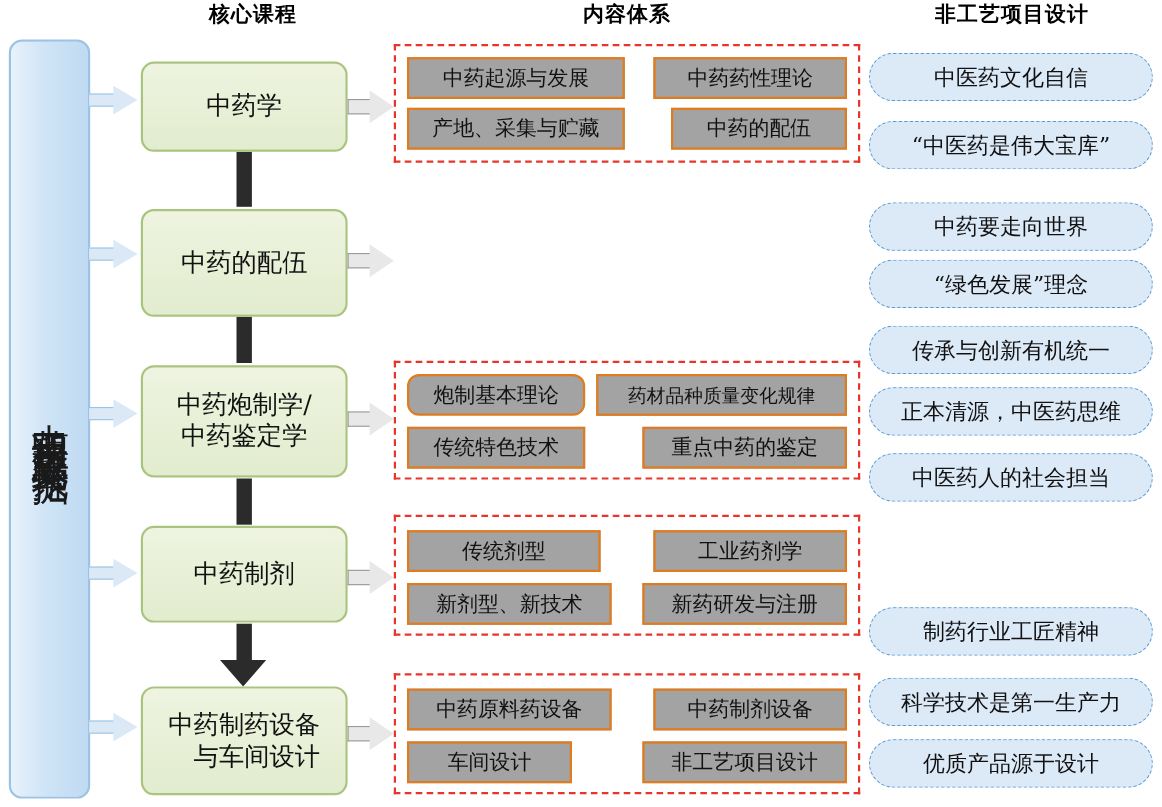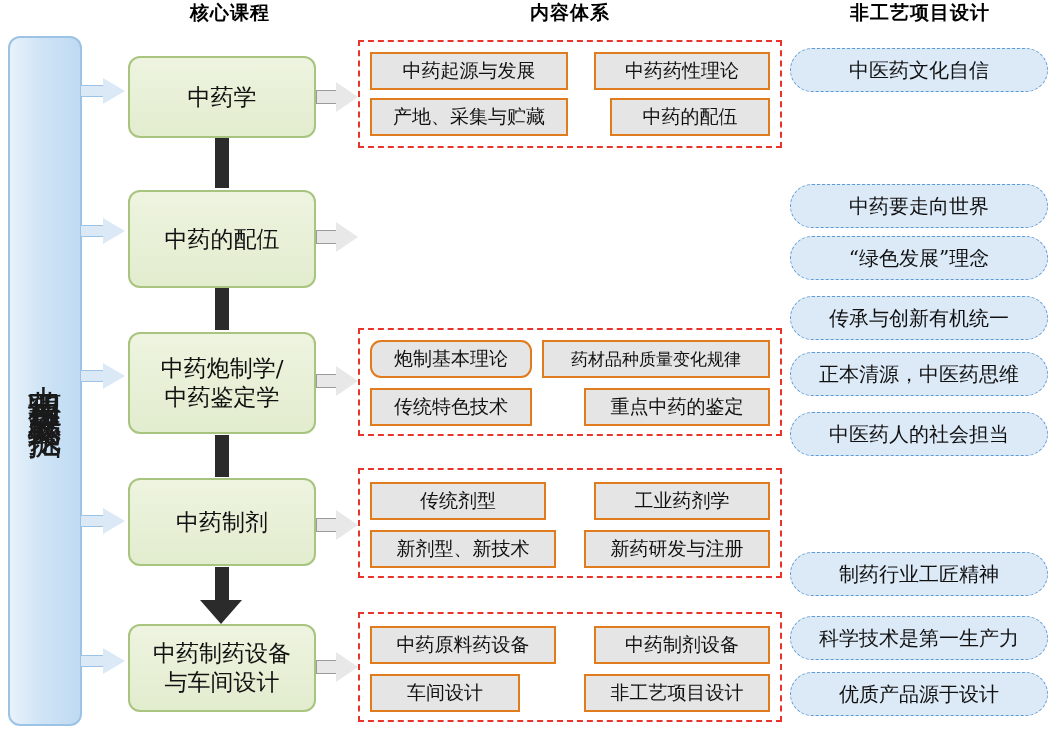--- a/index.html
+++ b/index.html
@@ -89,21 +89,21 @@
     box-sizing: border-box;
     background: #ffffff;
   }
   .content-group .row {
     display: flex;
     justify-content: space-between;
     padding: 0 10px;
   }
   .content-item {
     border: 2px solid #e07b1e;
-    background: #e5e5e5;
+    background: #a3a3a3;
     color: #111;
     font-size: 19px;
     text-align: center;
     display: flex;
     align-items: center;
     justify-content: center;
     box-sizing: border-box;
     height: 38px;
     font-family: "DejaVu Serif", "Liberation Serif", serif;
     white-space: nowrap;
@@ -260,21 +260,21 @@
   <div class="course-box" style="top:190px; height:98px;">
     <span>中药的配伍</span>
   </div>
   <div class="course-box" style="top:332px; height:102px;">
     <span style="white-space:pre-line;">中药炮制学/
 中药鉴定学</span>
   </div>
   <div class="course-box" style="top:478px; height:88px;">
     <span>中药制剂</span>
   </div>
-  <div class="course-box" style="top:624px; height:88px;">
+  <div class="course-box" style="top:624px; height:99px;text-align:right;">
     <span style="white-space:pre-line;">中药制药设备
 与车间设计</span>
   </div>
 
   <div class="garrow" style="left:316px; top:82px;">
     <div class="ghead-b"></div>
       <div class="gshaft"></div>
       <div class="ghead"></div>
   </div>
   <div class="garrow" style="left:316px; top:222px;">
@@ -337,20 +337,21 @@
       <div class="content-item" style="width:186px;">中药原料药设备</div>
       <div class="content-item" style="width:176px;">中药制剂设备</div>
     </div>
     <div class="row">
       <div class="content-item" style="width:150px;">车间设计</div>
       <div class="content-item" style="width:186px;">非工艺项目设计</div>
     </div>
   </div>
 
   <div class="pill" style="top:48px;">中医药文化自信</div>
+  <div class="pill" style="top:110px;">“中医药是伟大宝库”</div>
   <div class="pill" style="top:184px;">中药要走向世界</div>
   <div class="pill" style="top:236px;">“绿色发展”理念</div>
   <div class="pill" style="top:296px;">传承与创新有机统一</div>
   <div class="pill" style="top:352px;">正本清源，中医药思维</div>
   <div class="pill" style="top:412px;">中医药人的社会担当</div>
   <div class="pill" style="top:552px;">制药行业工匠精神</div>
   <div class="pill" style="top:616px;">科学技术是第一生产力</div>
   <div class="pill" style="top:672px;">优质产品源于设计</div>
 
 </div>

